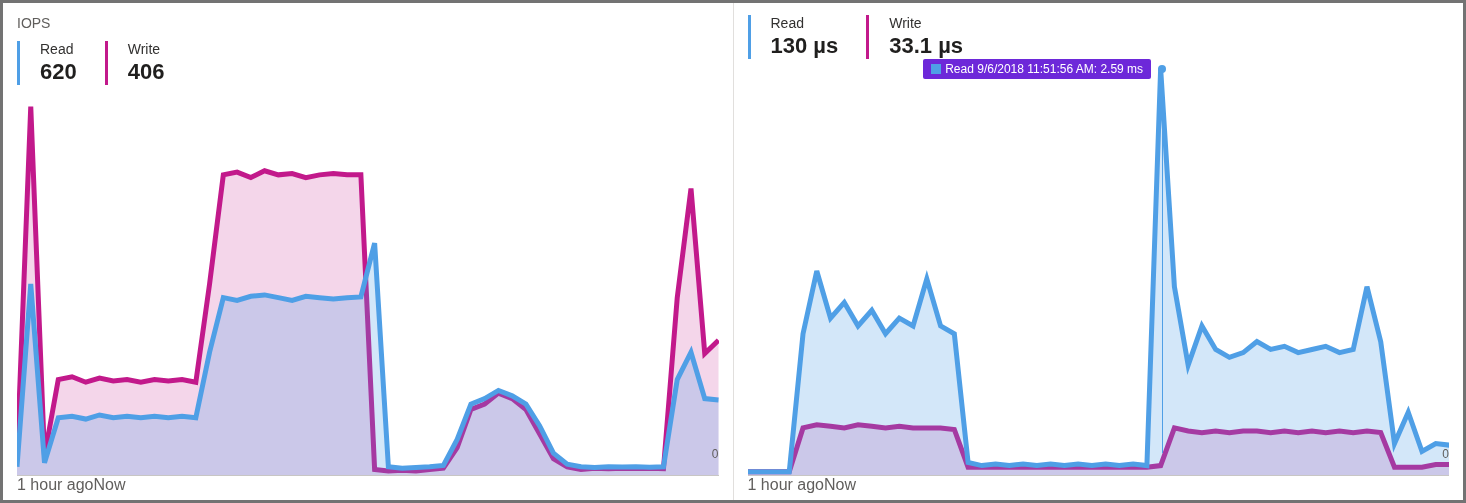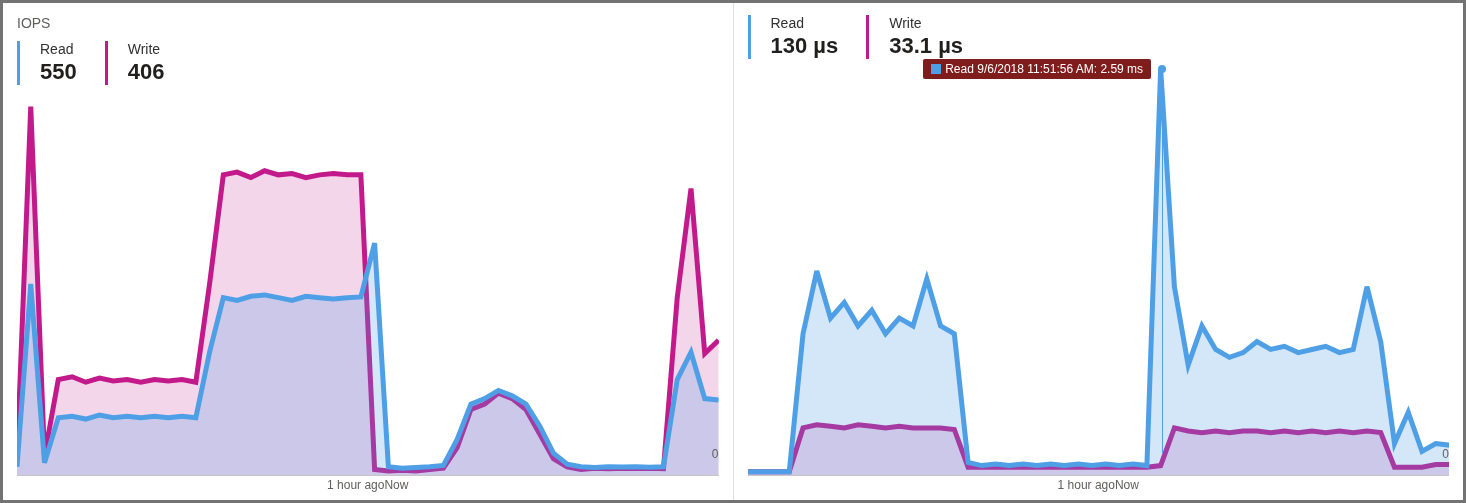--- a/index.html
+++ b/index.html
@@ -10,37 +10,37 @@
   .metrics{display:flex;gap:28px;margin-bottom:4px}
   .metric{padding-left:20px}
   .metric.read{border-left:3px solid #4f9fe6}
   .metric.write{border-left:3px solid #c2198b}
   .metric .lbl{font-size:14px;color:#323130}
   .metric .val{font-size:22px;font-weight:700;color:#201f1e;margin-top:2px}
   .chart-area{flex:1;position:relative;margin-top:4px}
   .chart-area svg{position:absolute;inset:0;width:100%;height:100%}
   .axis-label{position:absolute;font-size:12px;color:#605e5c}
   .axis-label.zero{right:0;bottom:14px}
-  .x-axis{border-top:1px solid #c8c6c4;height:18px;display:flex;justify-content:center;align-items:center;font-size:12px;color:#605e5c}
-  .tooltip{position:absolute;background:#7f1d1d;color:#fff;font-size:12px;padding:3px 8px;border-radius:2px;display:flex;align-items:center;gap:4px;white-space:nowrap}
+  .x-axis{border-top:1px solid #c8c6c4;height:18px;display:flex;justify-content:flex-start;align-items:center;font-size:16px;color:#605e5c}
+  .tooltip{position:absolute;background:#6d28d9;color:#fff;font-size:12px;padding:3px 8px;border-radius:2px;display:flex;align-items:center;gap:4px;white-space:nowrap}
   .tooltip .sq{width:10px;height:10px;background:#4f9fe6;display:inline-block}
   .marker-line{position:absolute;width:1px;background:#4f9fe6}
   .marker-dot{position:absolute;width:8px;height:8px;border-radius:50%;background:#4f9fe6}
 </style>
 </head>
 <body>
 
 <div class="wrap">
 
   <div class="panel">
     <div class="title">IOPS</div>
     <div class="metrics">
       <div class="metric read">
         <div class="lbl">Read</div>
-        <div class="val">550</div>
+        <div class="val">620</div>
       </div>
       <div class="metric write">
         <div class="lbl">Write</div>
         <div class="val">406</div>
       </div>
     </div>
     <div class="chart-area">
       <svg id="svg-iops" preserveAspectRatio="none" viewBox="0 0 1000 1000">
           <path d="M 0 1000 L 0 957.1428571428571 L 19.607843137254903 35.714285714285666 L 39.21568627450981 950 L 58.8235294117647 750 L 78.43137254901961 742.8571428571429 L 98.0392156862745 757.1428571428571 L 117.6470588235294 746.4285714285714 L 137.25490196078434 753.5714285714286 L 156.86274509803923 750 L 176.47058823529412 757.1428571428571 L 196.078431372549 750 L 215.68627450980392 753.5714285714286 L 235.2941176470588 750 L 254.9019607843137 757.1428571428571 L 274.5098039215687 500 L 294.11764705882354 214.28571428571433 L 313.72549019607845 207.14285714285722 L 333.3333333333333 221.42857142857144 L 352.94117647058823 203.57142857142867 L 372.54901960784315 214.28571428571433 L 392.156862745098 210.71428571428578 L 411.7647058823529 221.42857142857144 L 431.37254901960785 214.28571428571433 L 450.98039215686276 210.71428571428578 L 470.5882352941176 214.28571428571433 L 490.19607843137254 214.28571428571433 L 509.8039215686274 985.7142857142857 L 529.4117647058823 989.2857142857143 L 549.0196078431374 987.5 L 568.6274509803922 989.2857142857143 L 588.2352941176471 985.7142857142857 L 607.8431372549019 982.1428571428571 L 627.4509803921569 928.5714285714286 L 647.0588235294118 828.5714285714286 L 666.6666666666666 814.2857142857142 L 686.2745098039215 785.7142857142858 L 705.8823529411765 800 L 725.4901960784314 828.5714285714286 L 745.0980392156863 892.8571428571429 L 764.7058823529411 957.1428571428571 L 784.313725490196 978.5714285714286 L 803.921568627451 985.7142857142857 L 823.5294117647059 982.1428571428571 L 843.1372549019608 983.9285714285714 L 862.7450980392157 982.1428571428571 L 882.3529411764706 982.8571428571429 L 901.9607843137255 982.1428571428571 L 921.5686274509803 983.2142857142857 L 941.1764705882352 535.7142857142858 L 960.7843137254903 250 L 980.3921568627451 682.1428571428571 L 1000 647.1428571428571 L 1000 1000 Z" fill="rgba(194,25,139,0.18)" stroke="none"></path>
           <path d="M 0 957.1428571428571 L 0 957.1428571428571 L 19.607843137254903 35.714285714285666 L 39.21568627450981 950 L 58.8235294117647 750 L 78.43137254901961 742.8571428571429 L 98.0392156862745 757.1428571428571 L 117.6470588235294 746.4285714285714 L 137.25490196078434 753.5714285714286 L 156.86274509803923 750 L 176.47058823529412 757.1428571428571 L 196.078431372549 750 L 215.68627450980392 753.5714285714286 L 235.2941176470588 750 L 254.9019607843137 757.1428571428571 L 274.5098039215687 500 L 294.11764705882354 214.28571428571433 L 313.72549019607845 207.14285714285722 L 333.3333333333333 221.42857142857144 L 352.94117647058823 203.57142857142867 L 372.54901960784315 214.28571428571433 L 392.156862745098 210.71428571428578 L 411.7647058823529 221.42857142857144 L 431.37254901960785 214.28571428571433 L 450.98039215686276 210.71428571428578 L 470.5882352941176 214.28571428571433 L 490.19607843137254 214.28571428571433 L 509.8039215686274 985.7142857142857 L 529.4117647058823 989.2857142857143 L 549.0196078431374 987.5 L 568.6274509803922 989.2857142857143 L 588.2352941176471 985.7142857142857 L 607.8431372549019 982.1428571428571 L 627.4509803921569 928.5714285714286 L 647.0588235294118 828.5714285714286 L 666.6666666666666 814.2857142857142 L 686.2745098039215 785.7142857142858 L 705.8823529411765 800 L 725.4901960784314 828.5714285714286 L 745.0980392156863 892.8571428571429 L 764.7058823529411 957.1428571428571 L 784.313725490196 978.5714285714286 L 803.921568627451 985.7142857142857 L 823.5294117647059 982.1428571428571 L 843.1372549019608 983.9285714285714 L 862.7450980392157 982.1428571428571 L 882.3529411764706 982.8571428571429 L 901.9607843137255 982.1428571428571 L 921.5686274509803 983.2142857142857 L 941.1764705882352 535.7142857142858 L 960.7843137254903 250 L 980.3921568627451 682.1428571428571 L 1000 647.1428571428571" fill="none" stroke="#c2198b" stroke-width="5" vector-effect="non-scaling-stroke"></path>

